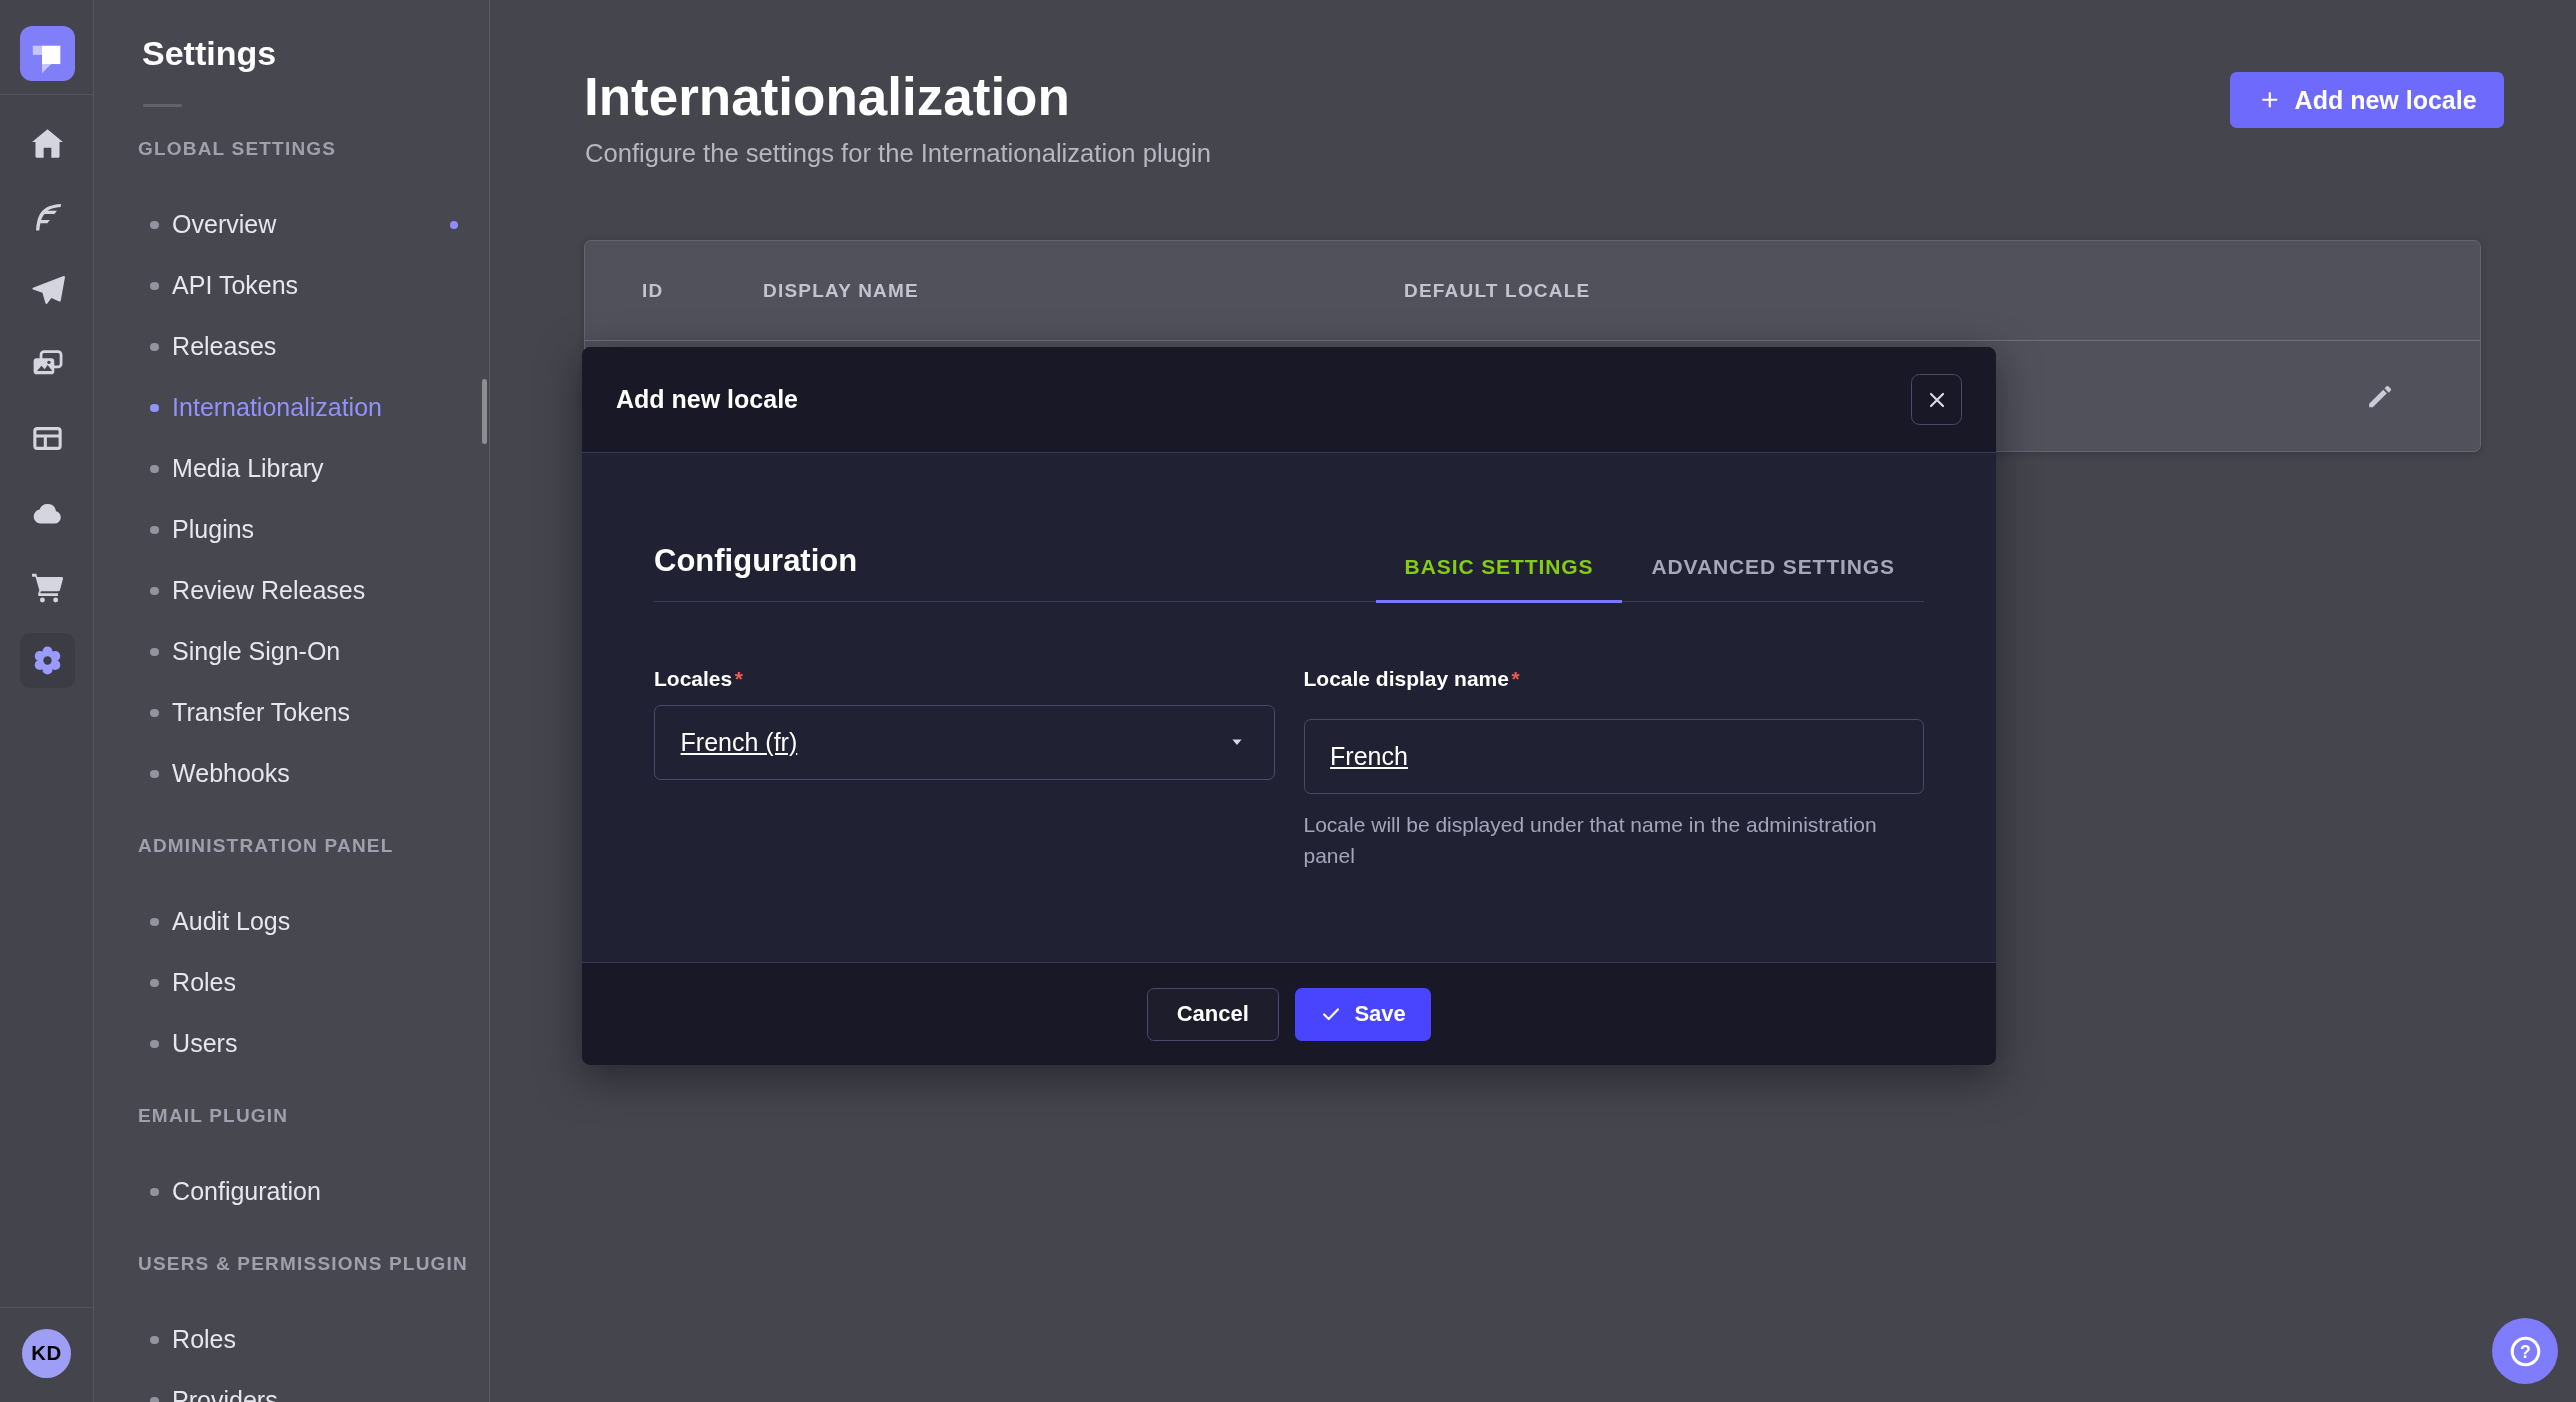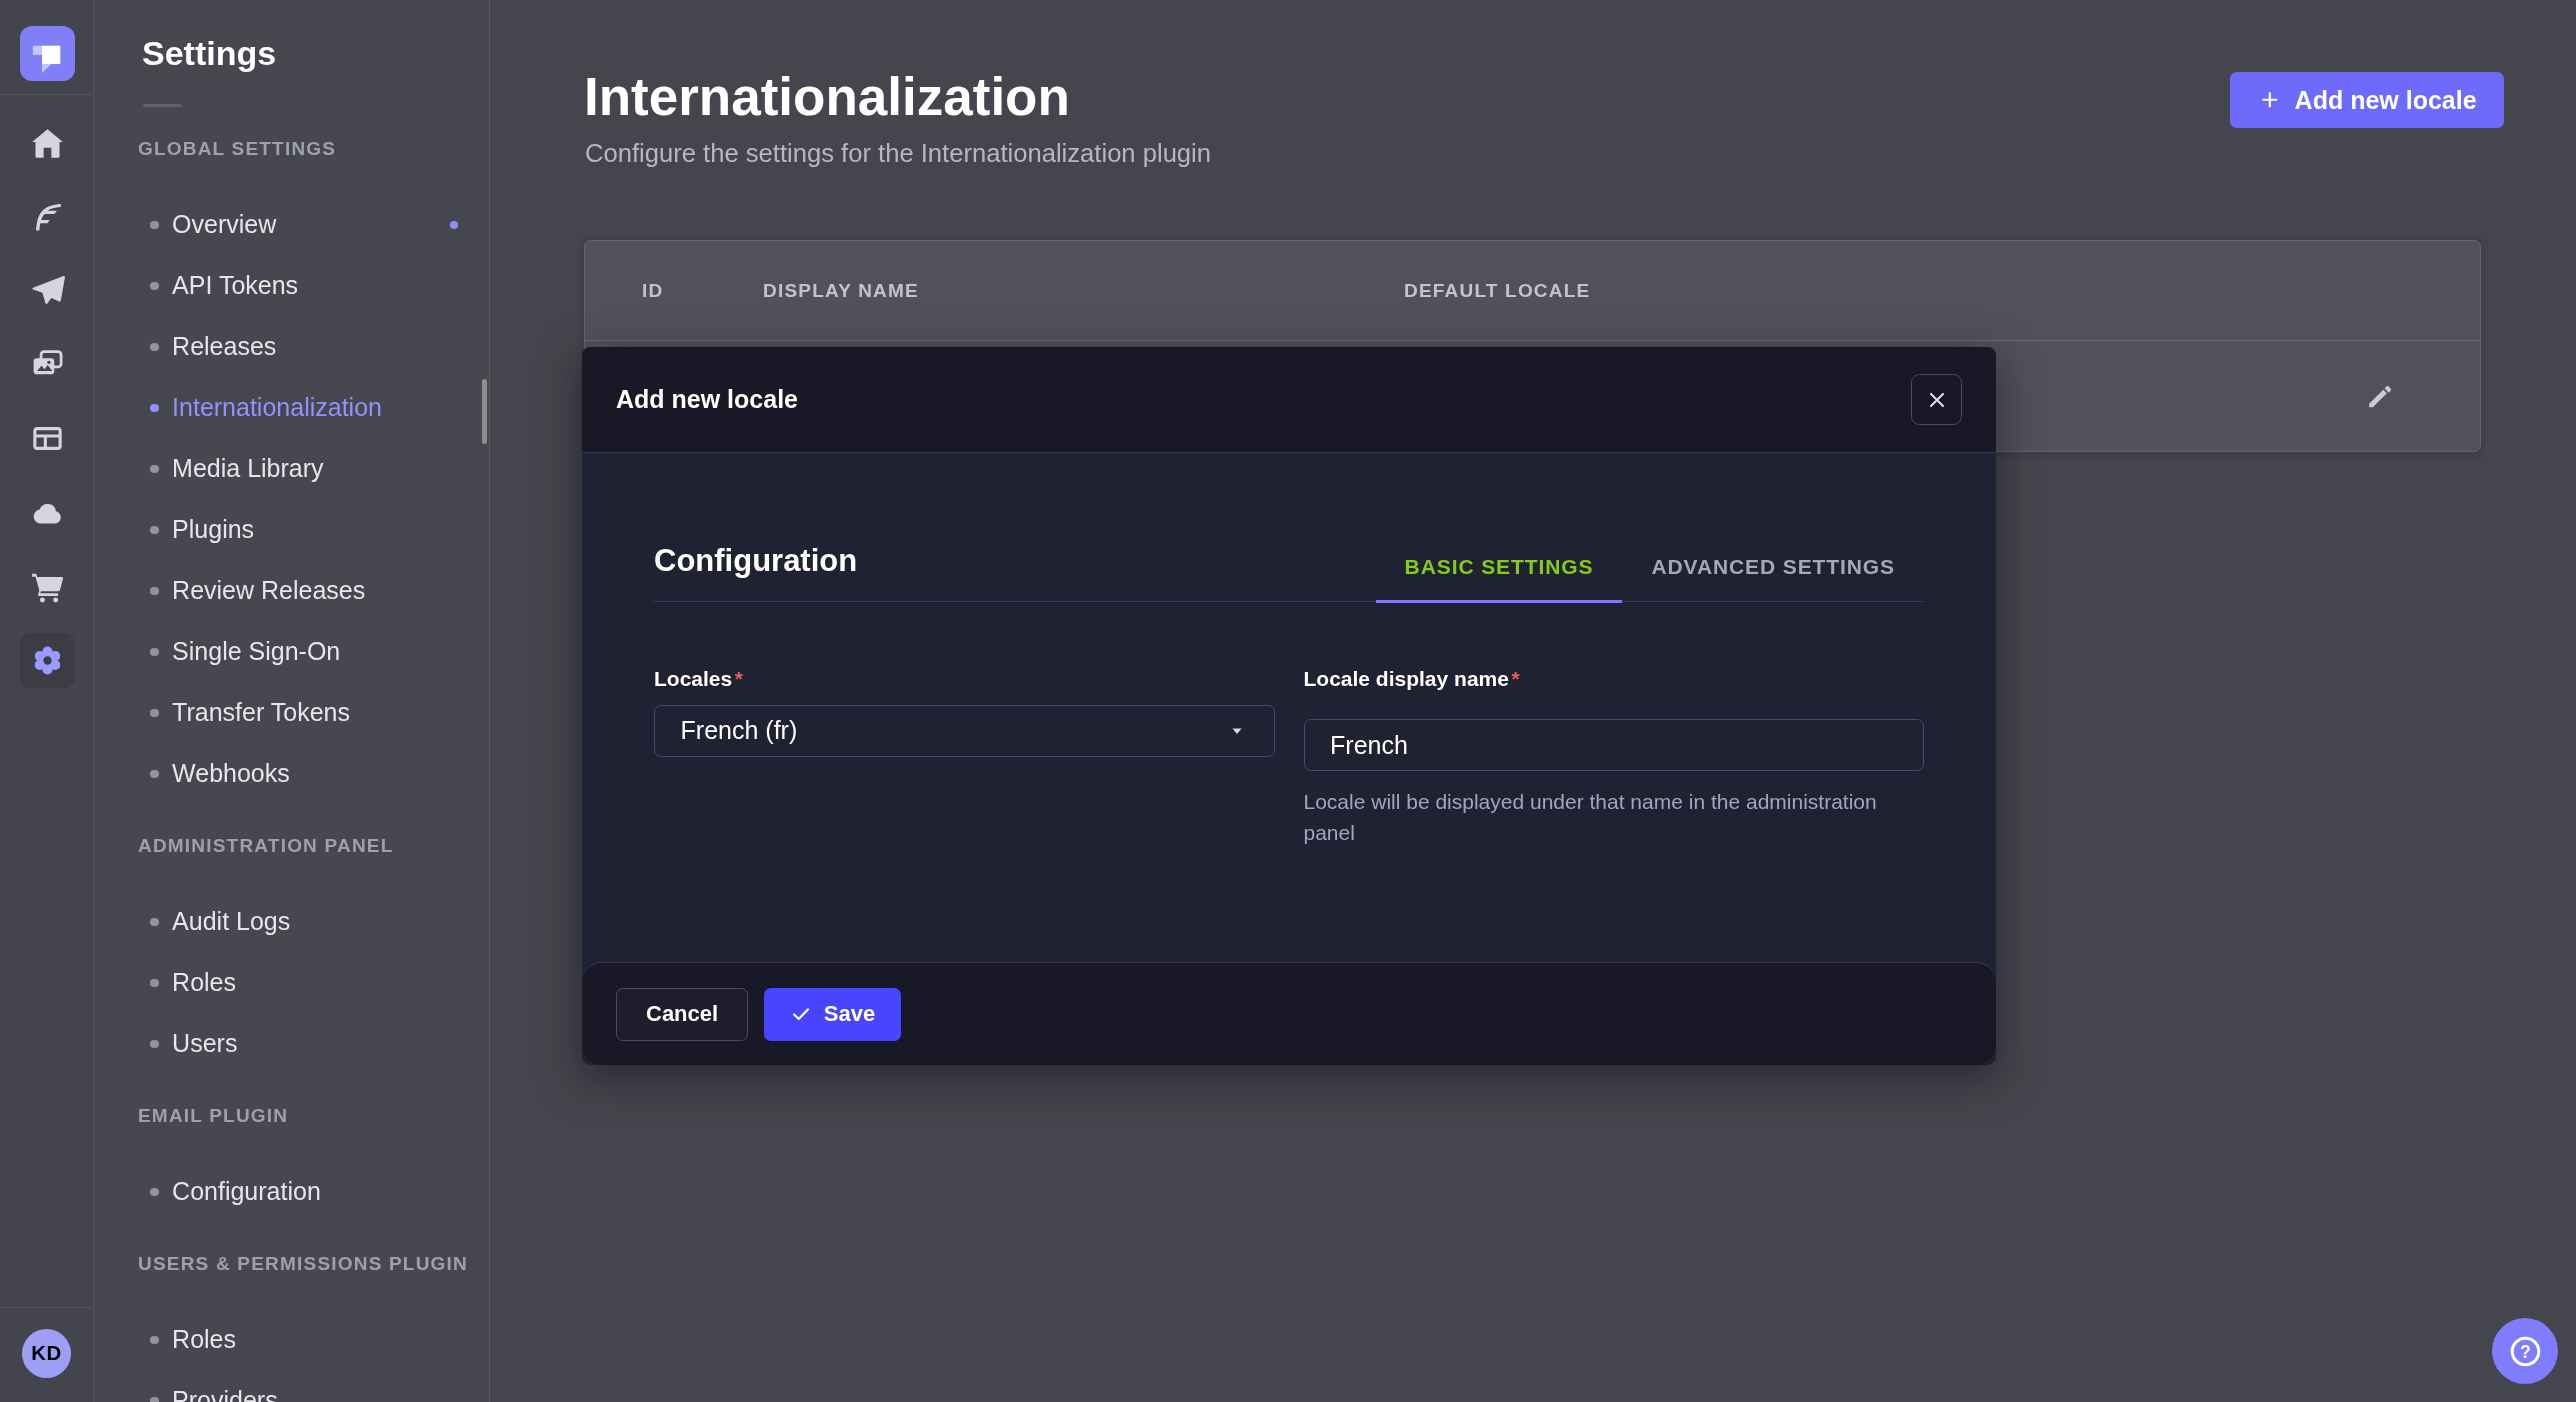--- a/index.html
+++ b/index.html
@@ -82,29 +82,29 @@
   .config-row { margin-top:90px; display:flex; justify-content:space-between;
                 align-items:flex-end; border-bottom:0.9px solid #3a3a55; }
   .config-title { font-size:31px; font-weight:bold; color:#fff; padding-bottom:22px; }
   .tabs { display:flex; }
   .tab { font-size:21px; font-weight:bold; letter-spacing:0.9px; color:#a7a7b8;
          padding:0 29px 20.4px; border-bottom:3.4px solid transparent; margin-bottom:-1.7px; }
   .tab.active { color:#84cc16; border-bottom-color:#7b79ff; }
   .form-grid { display:grid; grid-template-columns:1fr 1fr; column-gap:29px; margin-top:65px; }
   .f-label { font-size:21px; font-weight:600; color:#fff; }
   .f-label .req { color:#ee5e52; margin-left:2.6px; }
-  .field { margin-top:13.6px; height:52px; border:0.9px solid #4a4a6a; border-radius:6.8px;
+  .field { margin-top:13.6px; height:75px; border:0.9px solid #4a4a6a; border-radius:6.8px;
            background:#212134; display:flex; align-items:center; justify-content:space-between;
-           padding:0 25.6px; font-size:25px; color:#fff; }
+           padding:0 25.6px; font-size:25px; color:#fff;text-decoration:underline; }
   .field svg { width:22px; height:22px; fill:#d9d9e0; flex:0 0 auto; }
   input.field { width:100%; outline:none; font-family:"Liberation Sans", sans-serif;margin-top:28px; }
   .hint { margin-top:15.3px; font-size:21px; line-height:31px; color:#a5a5ba; }
   .m-foot { position:absolute; left:0; right:0; bottom:0; height:103px; background:#181826;
             border-top:0.9px solid #3a3a55; display:flex; align-items:center;
-            justify-content:flex-start; padding:0 34px;border-radius:20px; }
+            justify-content:center; padding:0 34px; }
   .btn { height:53px; border-radius:6.8px; font-size:22px; font-weight:600; color:#fff;
          display:flex; align-items:center; }
   .btn-cancel { padding:0 29px; background:#1d1d2c; border:0.9px solid #4a4a6a; }
   .btn-save { padding:0 25.6px; background:#4945ff; gap:12px;margin-left:16px; }
   .btn-save svg { width:22px; height:22px; }
 
   
   .help-btn { position:absolute; left:2492px; top:1318px; width:66px; height:66px;
               border-radius:50%; background:#7f7dfd; display:flex; align-items:center;
               justify-content:center; z-index:11; }

